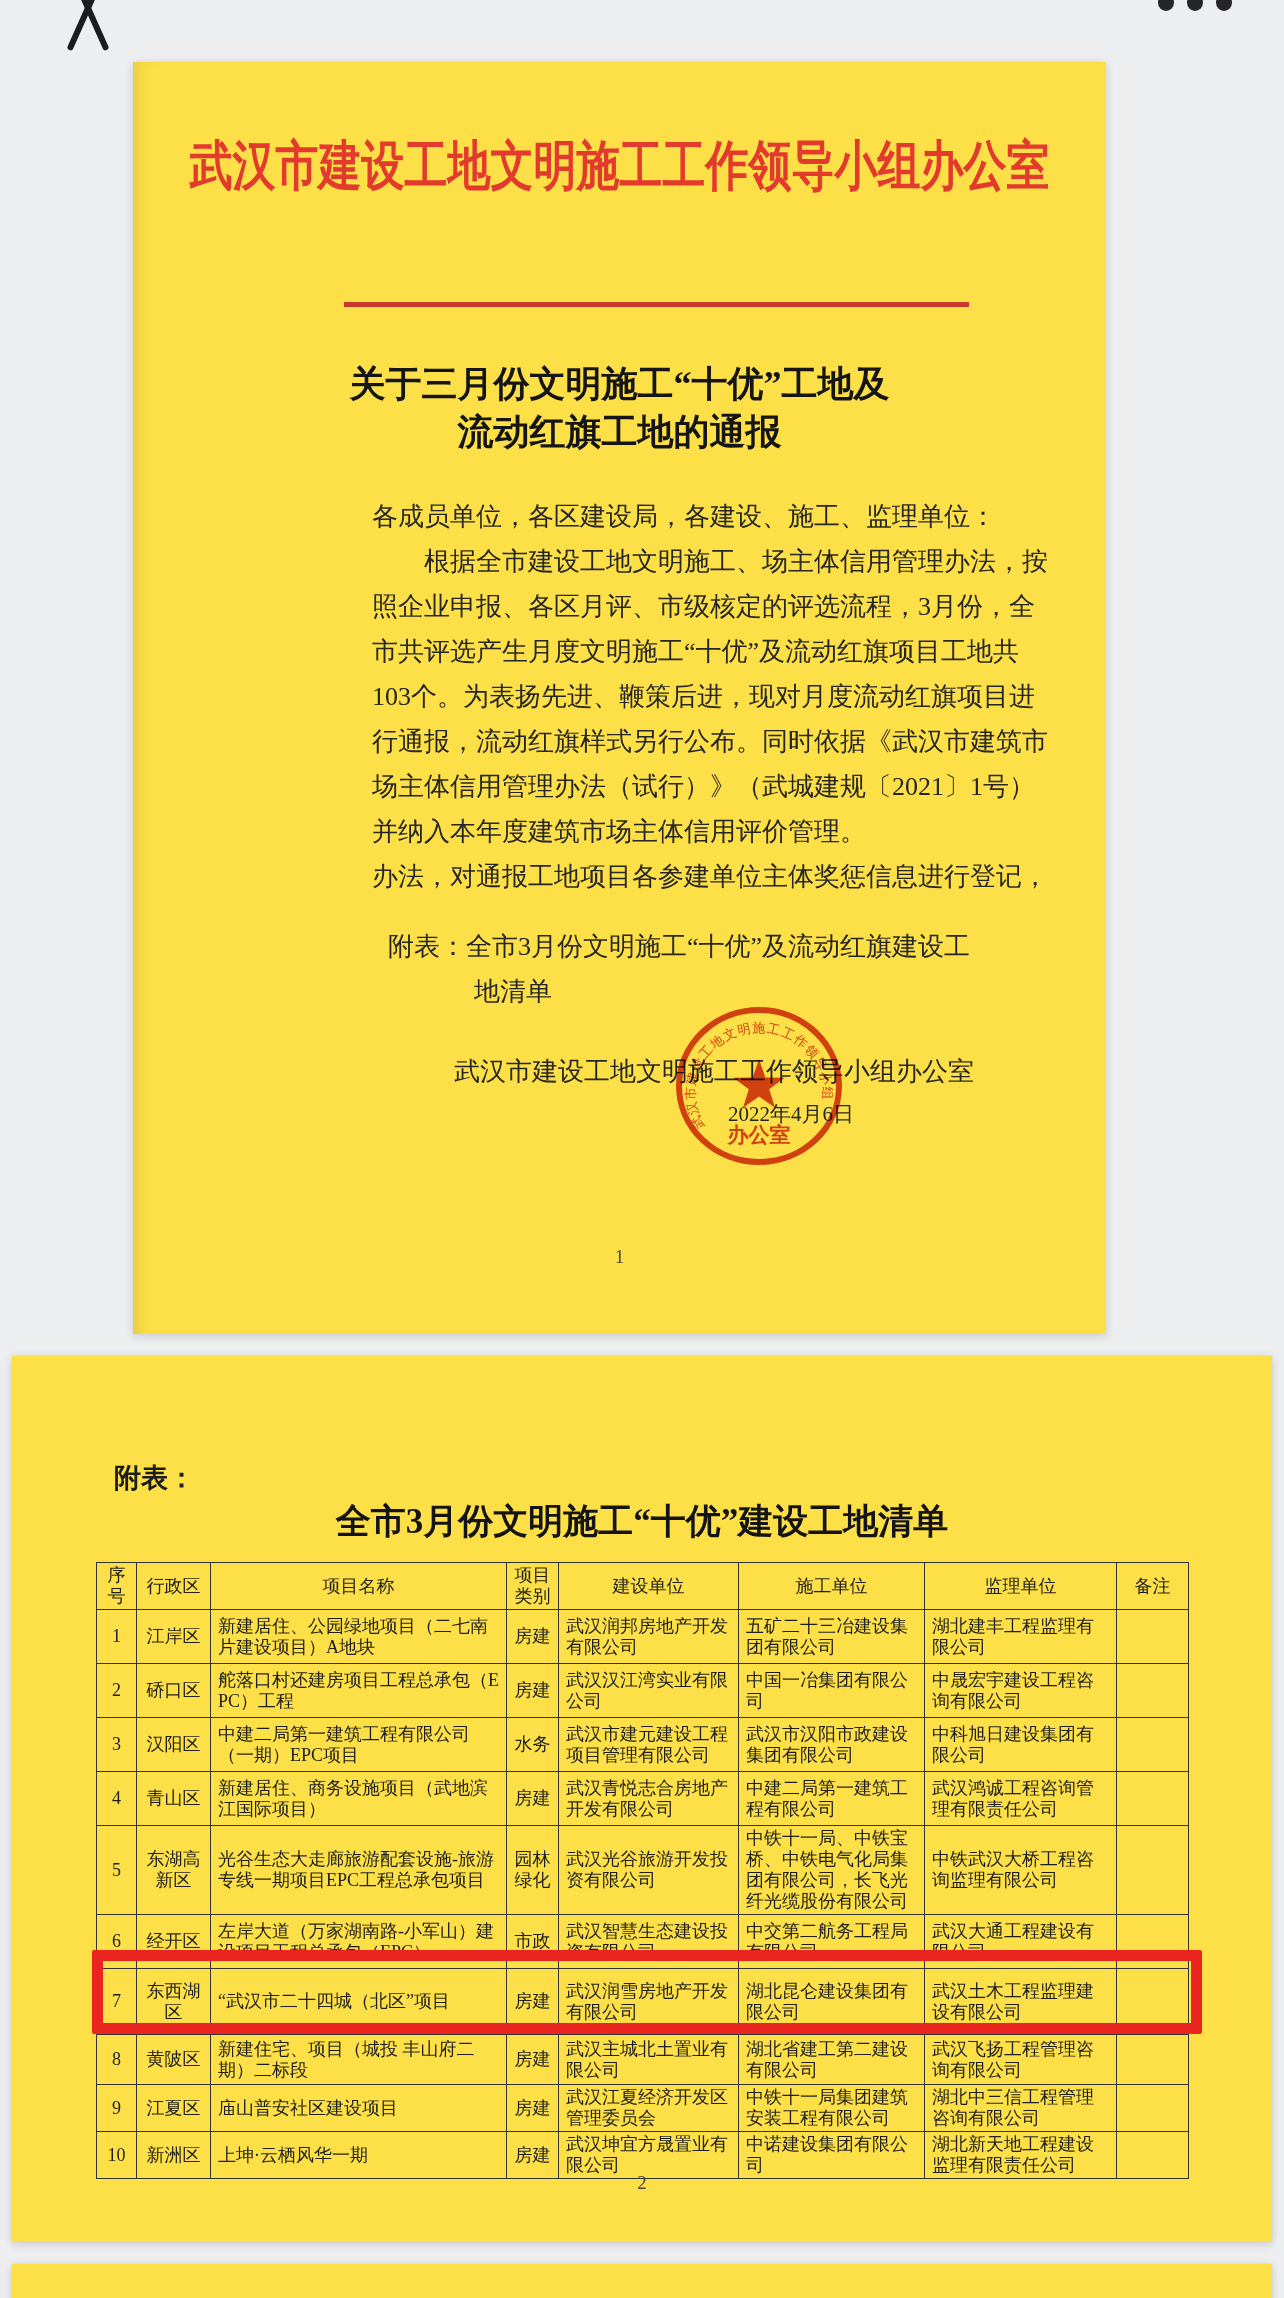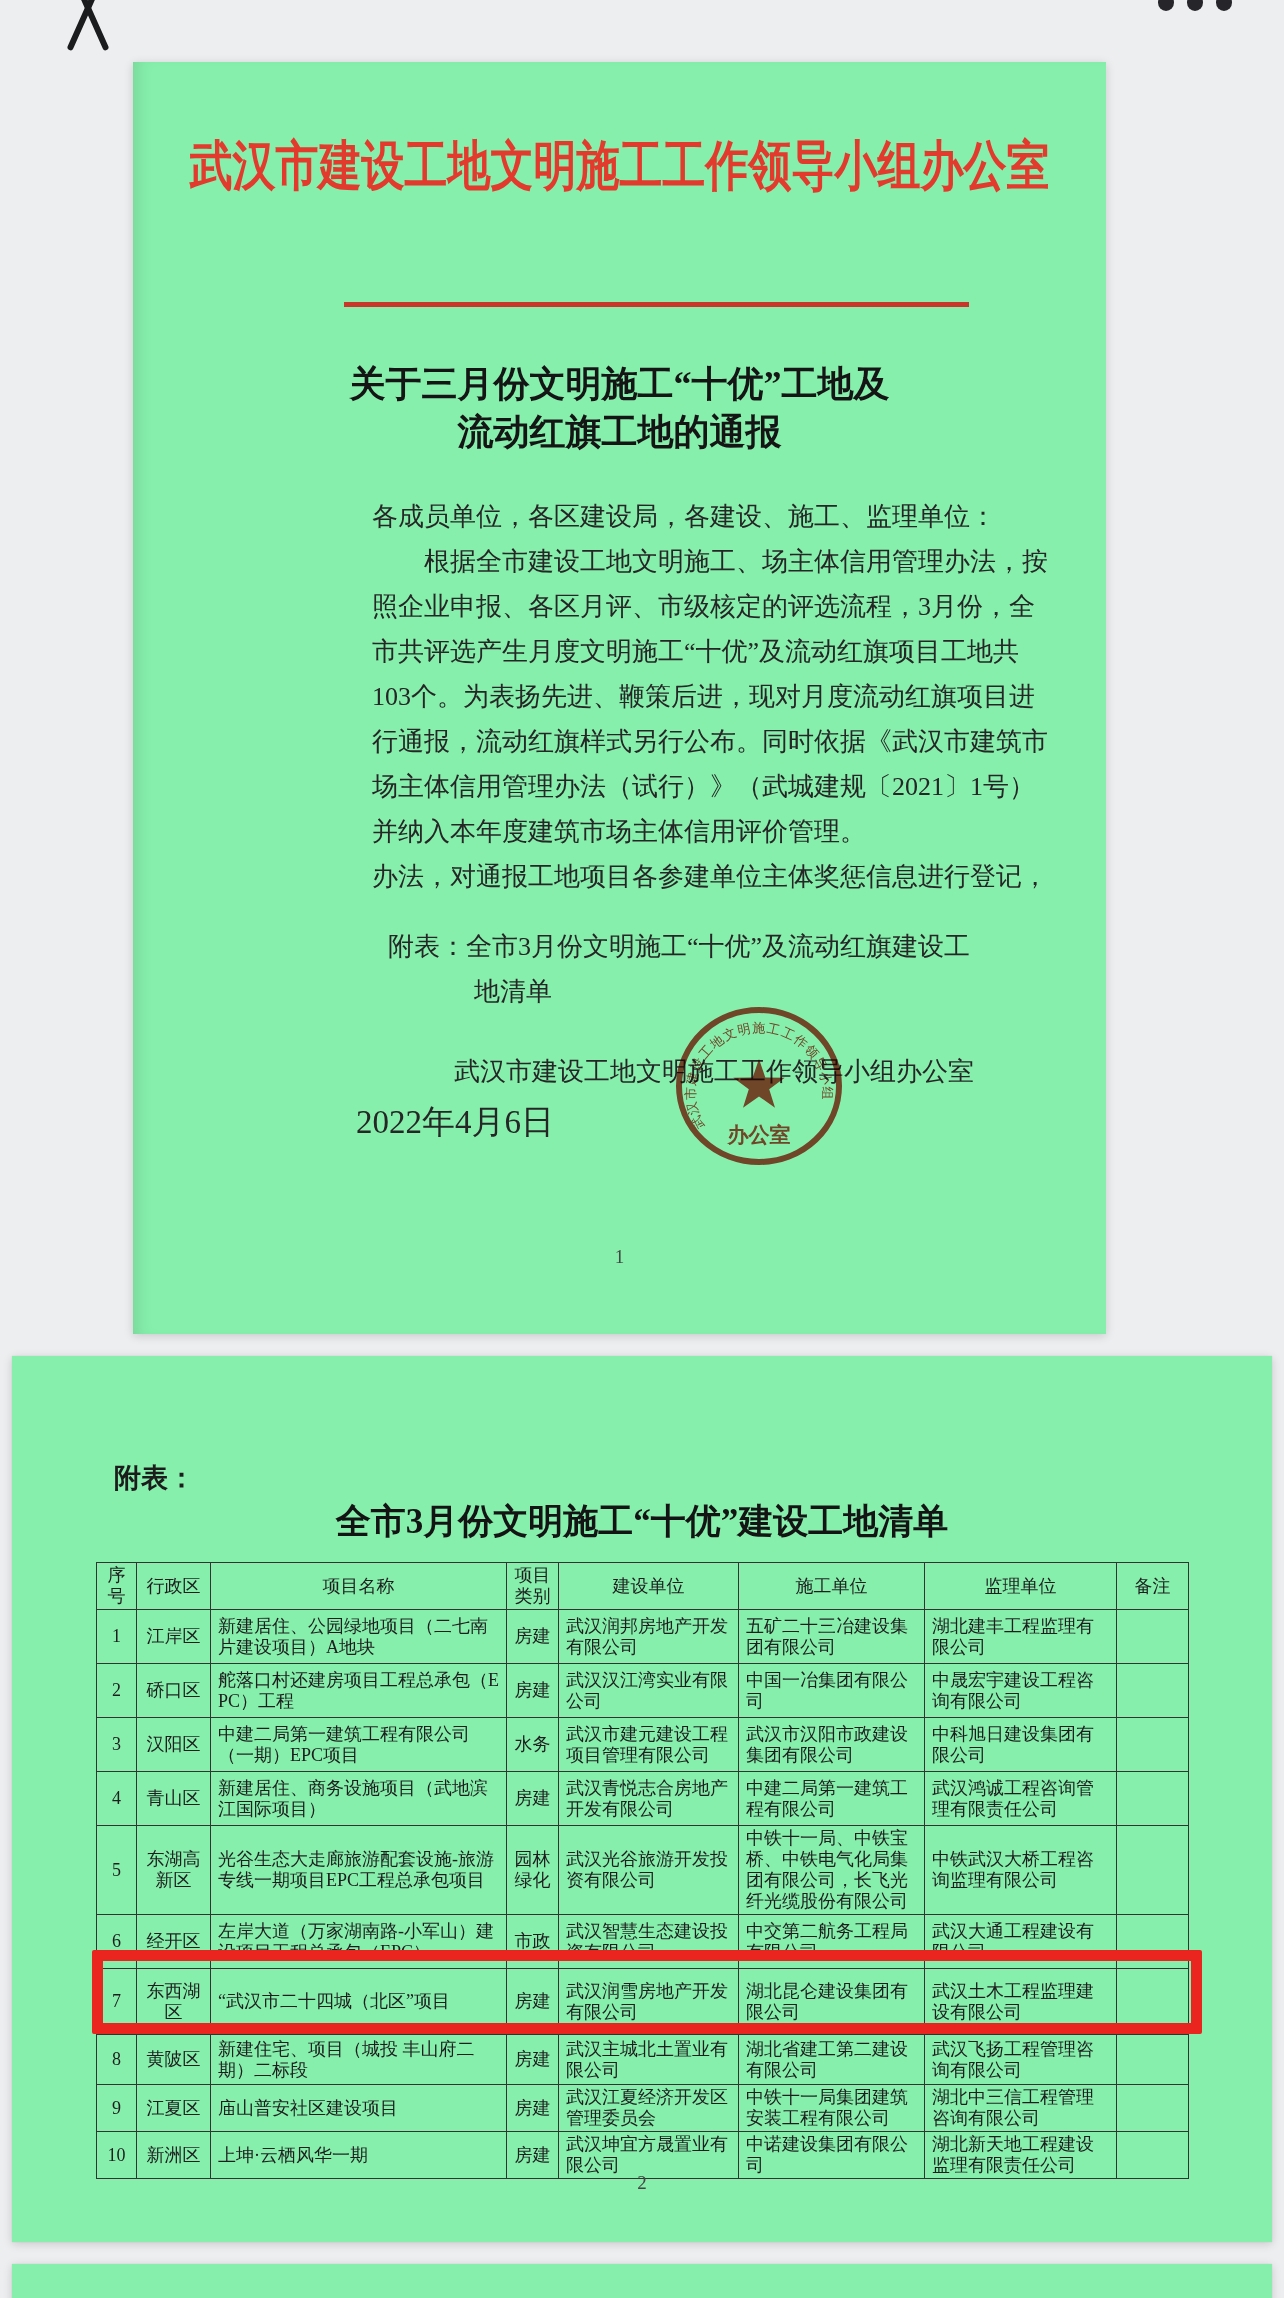--- a/index.html
+++ b/index.html
@@ -6,40 +6,40 @@
   .screen{position:relative;width:1284px;height:2298px;background:#edeef0;overflow:hidden;
           font-family:"Liberation Serif","DejaVu Serif",serif;color:#212121;}
   
   .close-icon{position:absolute;left:60px;top:-38px;width:56px;height:92px;cursor:pointer;}
   .close-icon .bar{position:absolute;left:25px;top:0;width:6px;height:92px;background:#1b1c1e;border-radius:3px;}
   .close-icon .bar.b1{transform:rotate(24deg);}
   .close-icon .bar.b2{transform:rotate(-24deg);}
   .more-icon{position:absolute;left:1158px;top:-6px;display:flex;gap:13px;cursor:pointer;}
   .more-icon .dot{width:16px;height:17px;border-radius:50%;background:#26262a;}
   
-  .page{position:absolute;background:#86efac;box-shadow:0 2px 9px rgba(0,0,0,.16),0 0 1px rgba(0,0,0,.12);}
+  .page{position:absolute;background:#fde047;box-shadow:0 2px 9px rgba(0,0,0,.16),0 0 1px rgba(0,0,0,.12);}
   .page1{left:133px;top:62px;width:973px;height:1272px;
          box-shadow:0 2px 9px rgba(0,0,0,.16),inset 14px 0 18px -12px rgba(0,0,0,.14);}
   .page2{left:12px;top:1356px;width:1260px;height:886px;}
   .page3{left:12px;top:2264px;width:1260px;height:60px;}
   
   .org-title{position:absolute;left:0;top:68px;width:100%;text-align:center;
              font-size:43px;font-weight:bold;color:#e23b2e;letter-spacing:0px;
              transform:scaleY(1.25);transform-origin:top center;}
   .red-rule{position:absolute;left:211px;top:240px;width:625px;height:5px;background:#c8372a;}
   .doc-title{position:absolute;left:0;top:298px;width:100%;text-align:center;
              font-size:36px;font-weight:bold;color:#151515;line-height:48px;}
   .p1-body{position:absolute;left:201px;top:432px;width:630px;font-size:26px;color:#262626;line-height:45px;margin-left:38px;}
   .p1-body .line{white-space:nowrap;}
   .p1-body .indent{text-indent:52px;}
   .attach-note{position:absolute;left:211px;top:862px;width:640px;font-size:26px;color:#262626;line-height:45px;}
   .attach-note .l1{text-indent:44px;white-space:nowrap;}
   .attach-note .l2{text-indent:130px;white-space:nowrap;}
   .sig-org{position:absolute;left:211px;top:992px;width:630px;text-align:right;font-size:26px;color:#262626;}
-  .sig-date{position:absolute;left:223px;top:1038px;width:510px;text-align:left;font-size:33px;color:#262626;}
+  .sig-date{position:absolute;left:211px;top:1038px;width:510px;text-align:right;font-size:21px;color:#262626;}
   .seal{position:absolute;left:540px;top:942px;width:172px;height:164px;mix-blend-mode:multiply;opacity:.92;}
   .pagenum{position:absolute;left:0;bottom:66px;width:100%;text-align:center;font-size:19px;color:#444;}
   
   .attach-label{position:absolute;left:84px;top:104px;font-size:27px;font-weight:bold;color:#1c1c1c;
                 font-family:"Liberation Sans","DejaVu Sans",sans-serif;margin-left:18px;}
   .table-title{position:absolute;left:0;top:142px;width:100%;text-align:center;
                font-size:35px;font-weight:bold;color:#141414;}
   .tbl-wrap{position:absolute;left:84px;top:206px;width:1092px;}
   table.site{border-collapse:collapse;table-layout:fixed;width:1092px;
              font-size:18px;line-height:21px;color:#1e1e1e;}

